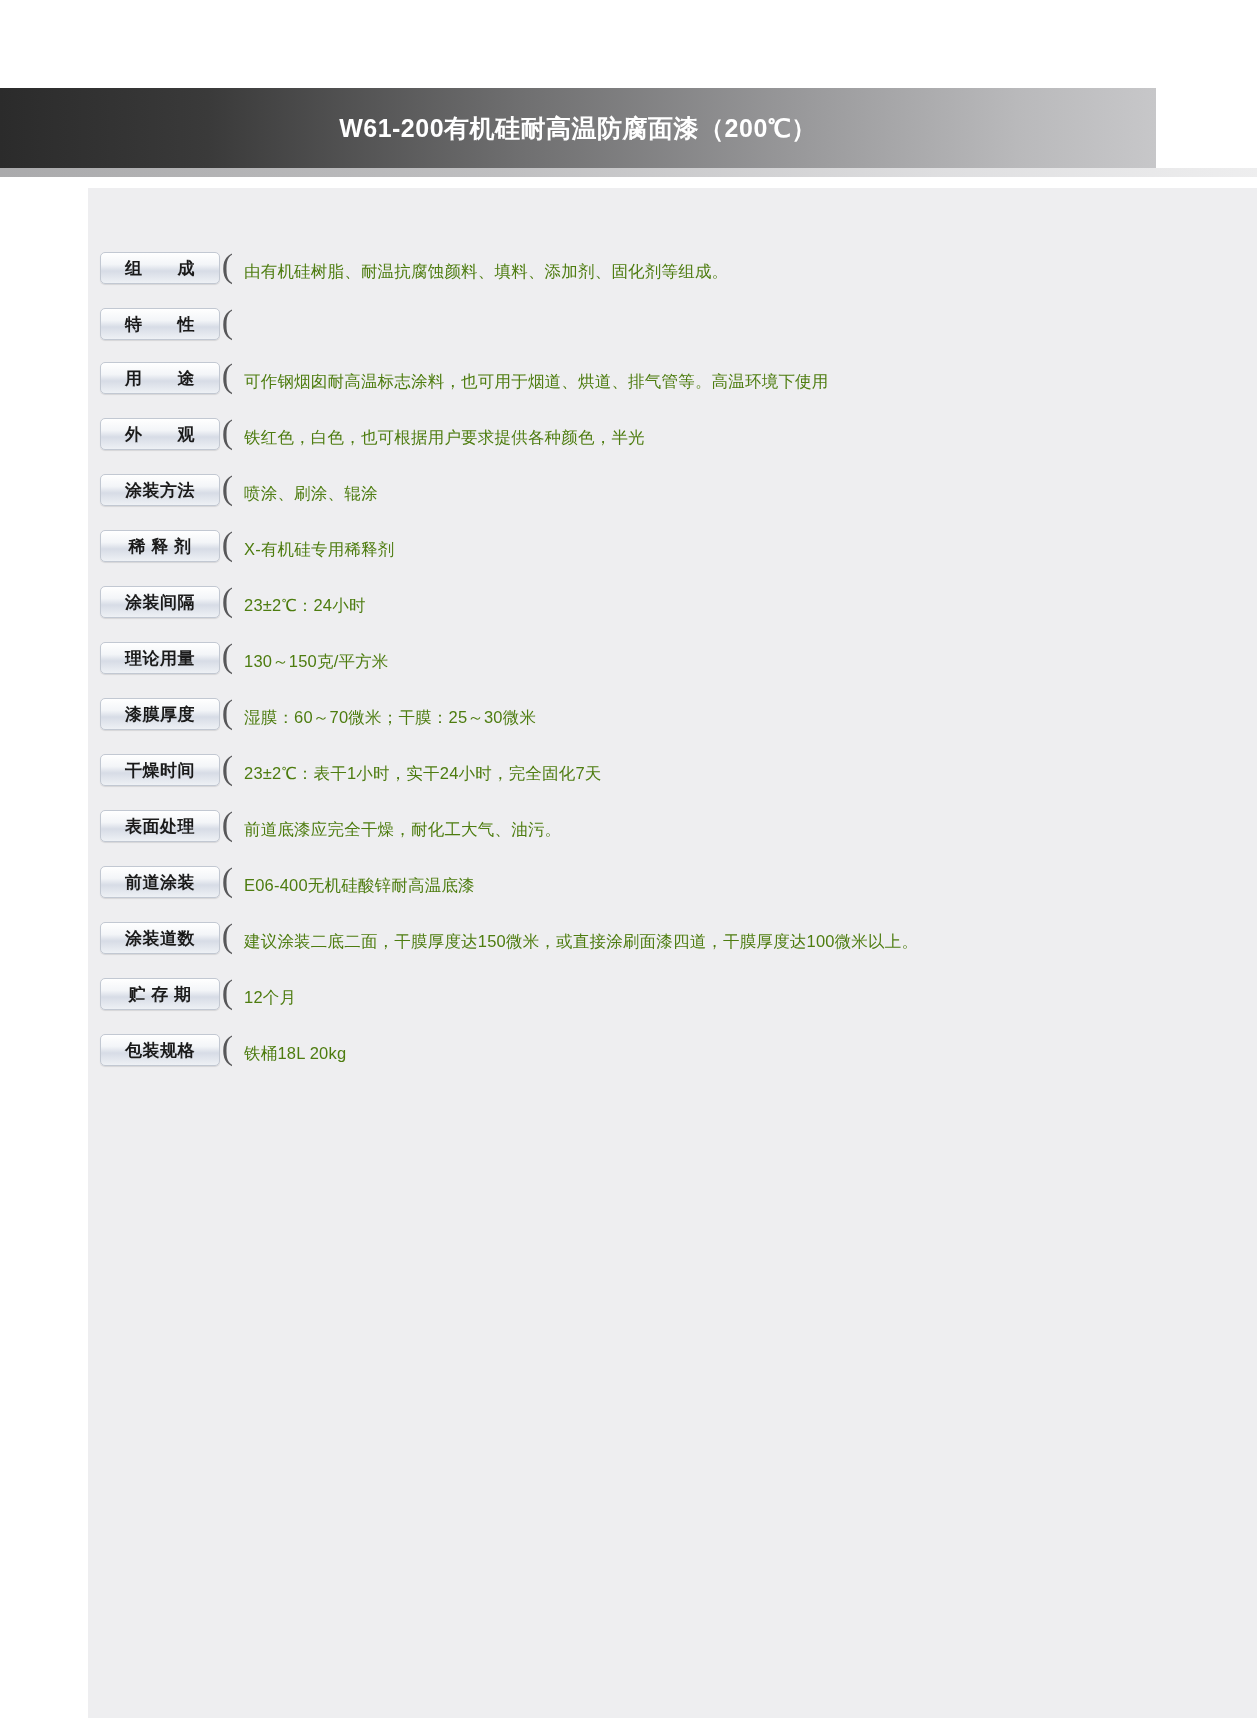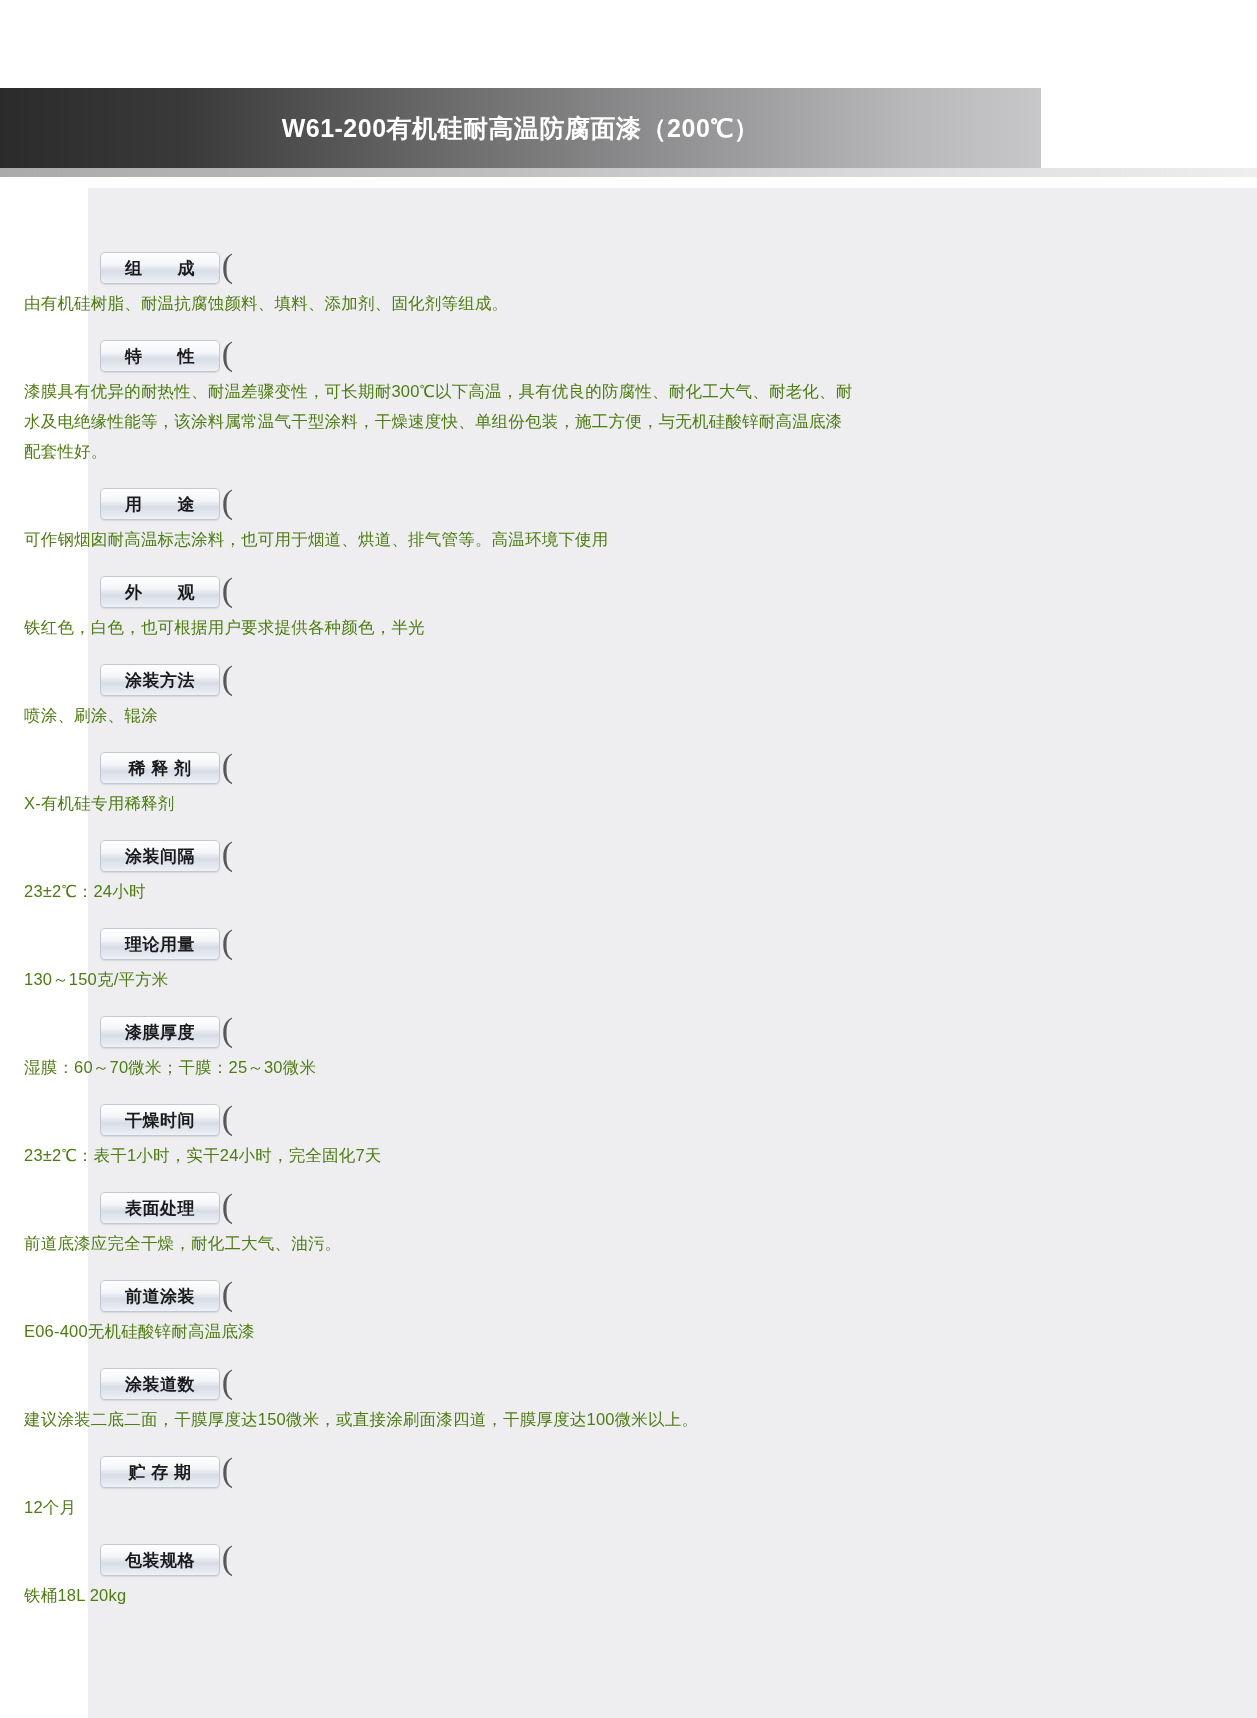--- a/index.html
+++ b/index.html
@@ -39,21 +39,21 @@
     width: 88px;
     height: 1530px;
     background: #ffffff;
   }
 
   
   .banner {
     position: absolute;
     left: 0;
     top: 88px;
-    width: 1041px;
+    width: 1156px;
     height: 80px;
     background: linear-gradient(to right, #2b2b2b 0%, #3a3a3a 18%, #6f6f70 45%, #9a9a9c 70%, #b9b9bb 88%, #c7c7c9 100%);
     display: flex;
     flex-direction: column;
     align-items: center;
     justify-content: center;
   }
   .banner-line {
     color: #ffffff;
     font-size: 25px;
@@ -78,21 +78,20 @@
     position: absolute;
     left: 0;
     top: 252px;
     width: 1257px;
   }
   .row {
     display: flex;
     align-items: flex-start;
     margin-bottom: 22px;
     position: relative;
-    flex-direction: column;
   }
   .label-wrap {
     width: 120px;
     margin-left: 100px;
     flex: 0 0 auto;
     position: relative;
   }
   .label-box {
     height: 30px;
     border-radius: 5px;
@@ -147,21 +146,20 @@
         <div class="label-box">组　　成</div>
         <span class="paren">(</span>
       </div>
       <div class="value">由有机硅树脂、耐温抗腐蚀颜料、填料、添加剂、固化剂等组成。</div>
     </div>
     <div class="row">
       <div class="label-wrap">
         <div class="label-box">特　　性</div>
         <span class="paren">(</span>
       </div>
-      <div class="value">漆膜具有优异的耐热性、耐温差骤变性，可长期耐300℃以下高温，具有优良的防腐性、耐化工大气、耐老化、耐水及电绝缘性能等，该涂料属常温气干型涂料，干燥速度快、单组份包装，施工方便，与无机硅酸锌耐高温底漆配套性好。</div>
     </div>
     <div class="row">
       <div class="label-wrap">
         <div class="label-box">用　　途</div>
         <span class="paren">(</span>
       </div>
       <div class="value">可作钢烟囱耐高温标志涂料，也可用于烟道、烘道、排气管等。高温环境下使用</div>
     </div>
     <div class="row">
       <div class="label-wrap">

